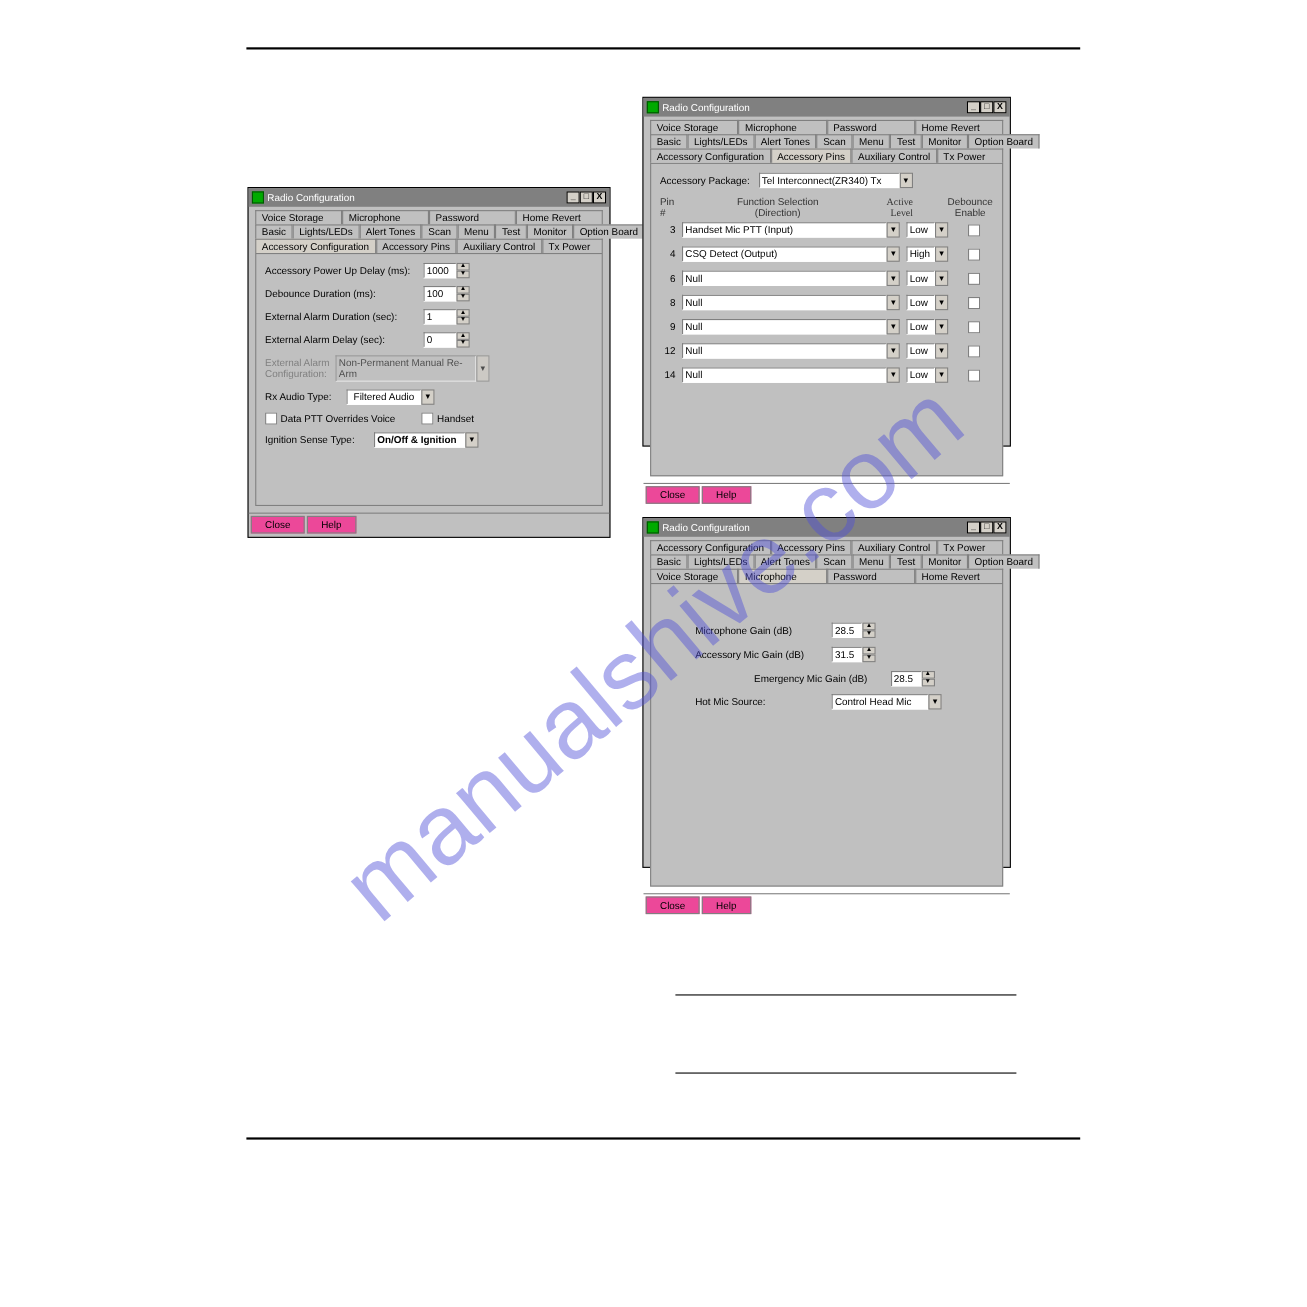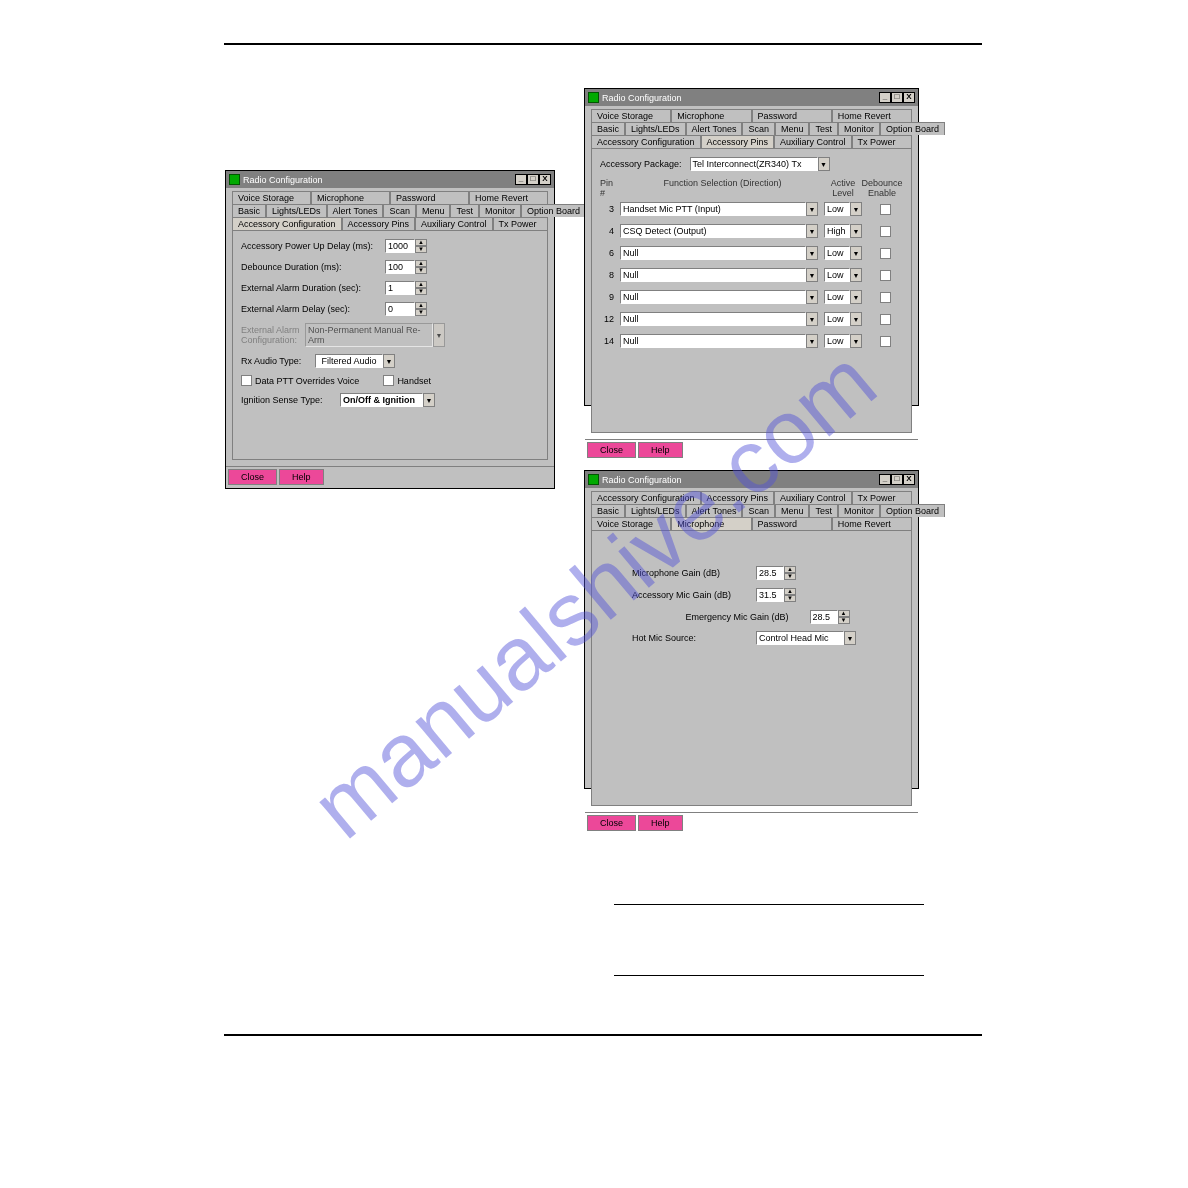--- a/index.html
+++ b/index.html
@@ -201,20 +201,21 @@
     font-size: 9px;
     margin-right: 2px;
   }
 
   
   .pins-header {
     display: flex;
     font-size: 9px;
     color: #333;
     margin-bottom: 4px;
+    gap: 31px;
   }
   .pin-row {
     display: flex;
     align-items: center;
     margin-bottom: 8px;
     gap: 6px;
   }
   .pin-num { width: 14px; text-align: right; }
   .disabled-label { color: #808080; }
 </style>
@@ -378,21 +379,21 @@
       <div class="form-row">
         <label style="margin-right:4px;">Accessory Package:</label>
         <span class="combo" style="width:140px;">
             <span class="inset" style="flex:1;">Tel Interconnect(ZR340) Tx</span>
             <span class="dropbtn">▼</span>
           </span>
       </div>
       <div class="pins-header">
         <span style="width:20px;">Pin #</span>
         <span style="flex:1; text-align:center;">Function Selection (Direction)</span>
-        <span style="width:36px; text-align:center; line-height:10px;">Active Level</span>
+        <span style="width:36px; text-align:right; line-height:10px;font-family:Liberation Serif, serif;">Active Level</span>
         <span style="width:42px; text-align:center; line-height:10px;">Debounce Enable</span>
       </div>
       <div id="pins-container">
           <div class="pin-row">
             <span class="pin-num">3</span>
             <span class="combo" style="flex:1;">
               <span class="inset" style="flex:1;">Handset Mic PTT (Input)</span>
               <span class="dropbtn">▼</span>
             </span>
             <span class="combo" style="width:38px;">

